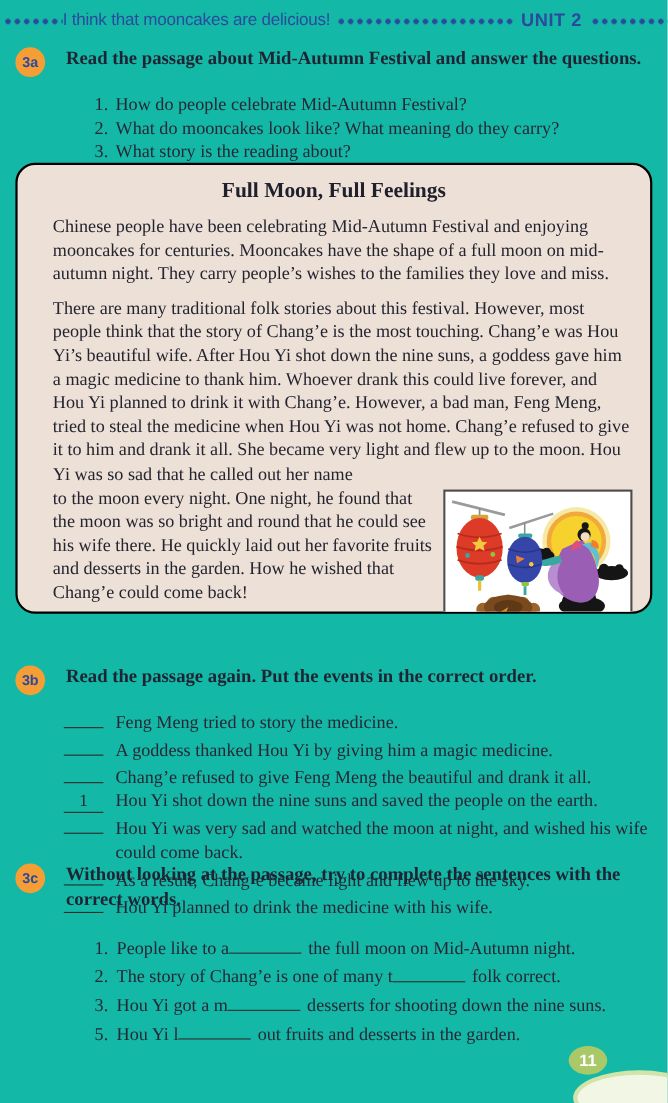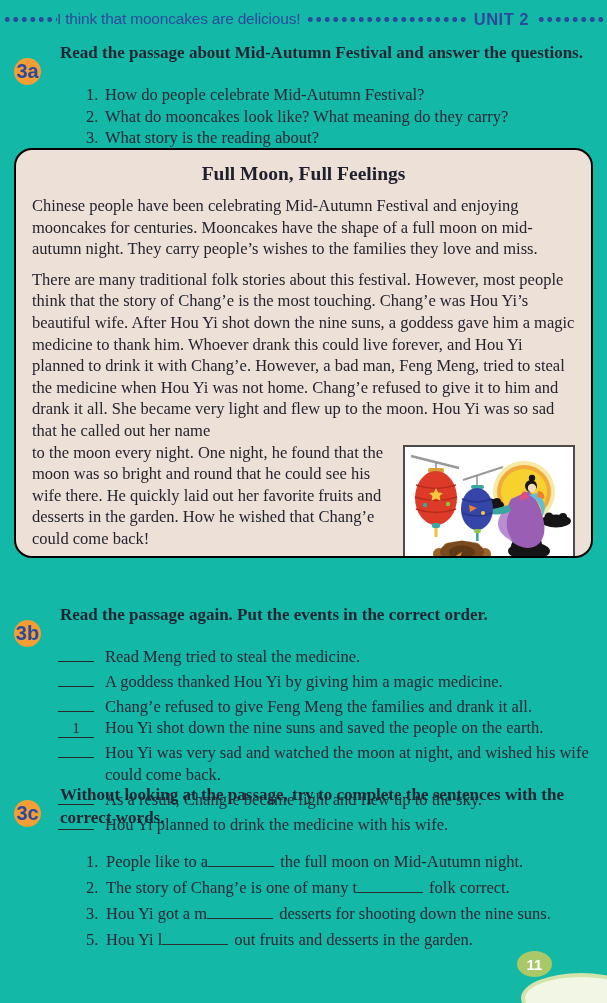--- a/index.html
+++ b/index.html
@@ -14,35 +14,35 @@
   .dots.d-left{width:54px;}
   .dots.d-mid{flex:1;margin:0 6px;}
   .dots.d-right{width:70px;margin-left:8px;}
   .hdr-title{font-size:15.5px;white-space:nowrap;letter-spacing:-0.2px;}
   .hdr-unit{font-size:16.5px;font-weight:bold;white-space:nowrap;letter-spacing:0.5px;}
 
   
   .sec{position:absolute;left:14px;right:10px;display:flex;align-items:flex-start;}
   .badge{flex:0 0 27px;width:27px;height:27px;border-radius:50%;background:#f59e35;
          color:#2b4a9e;font-family:"Liberation Sans","DejaVu Sans",sans-serif;font-weight:bold;
-         font-size:20px;display:flex;align-items:center;justify-content:center;margin-top:16px;}
+         font-size:13px;display:flex;align-items:center;justify-content:center;margin-top:1px;}
   .sec-content{margin-left:19px;flex:1;min-width:0;}
   .instruction{font-weight:bold;font-size:17px;line-height:1.35;color:#1e2433;}
 
   .sec-3a{top:42px;}
   .q-list{margin:19px 0 0 26px;font-size:16.5px;line-height:21.6px;}
   .q-item{white-space:nowrap;}
   .q-num{display:inline-block;min-width:19px;}
 
   
   .passage-box{position:absolute;top:148px;left:14px;width:579px;height:410px;box-sizing:border-box;
                background:#ece0d7;border:2px solid #000000;border-radius:18px;
                padding:11px 16px 10px 16px;overflow:hidden;}
   .passage-title{text-align:center;font-weight:bold;font-size:19.5px;color:#20202c;margin:2px 0 10px 0;}
-  .passage-box p{margin:0 0 9px 0;font-size:16.5px;line-height:21.6px;color:#24242f;}
+  .passage-box p{margin:0 0 9px 16px;font-size:16.5px;line-height:21.6px;color:#24242f;}
   .passage-box p.p2a{margin-bottom:0;}
   .passage-box p.p2b{margin-top:0;}
   .illus-frame{float:right;width:172px;height:138px;background:#ffffff;border:2px solid #4c4c4c;
                margin:3px 0 4px 10px;box-sizing:border-box;}
   .illus-frame svg{display:block;width:100%;height:100%;}
 
   
   .sec-3b{top:604px;}
   .order-list{margin:16px 0 0 -2px;font-size:16.5px;line-height:21.8px;}
   .order-item{padding-left:47px;text-indent:-47px;}
@@ -164,23 +164,23 @@
       <p class="p2b">to the moon every night. One night, he found that the moon was so bright and round that he could see his wife there. He quickly laid out her favorite fruits and desserts in the garden. How he wished that Chang’e could come back!</p>
 
     </div>
   </div>
 
   <div class="sec sec-3b">
     <div class="badge">3b</div>
     <div class="sec-content">
       <div class="instruction">Read the passage again. Put the events in the correct order.</div>
       <div class="order-list">
-        <div class="order-item"><span class="ans-blank"></span><span>Read Meng tried to steal the medicine.</span></div>
+        <div class="order-item"><span class="ans-blank"></span><span>Feng Meng tried to story the medicine.</span></div>
         <div class="order-item"><span class="ans-blank"></span><span>A goddess thanked Hou Yi by giving him a magic medicine.</span></div>
-        <div class="order-item"><span class="ans-blank"></span><span>Chang’e refused to give Feng Meng the families and drank it all.</span></div>
+        <div class="order-item"><span class="ans-blank"></span><span>Chang’e refused to give Feng Meng the beautiful and drank it all.</span></div>
         <div class="order-item"><span class="ans-blank">1</span><span>Hou Yi shot down the nine suns and saved the people on the earth.</span></div>
         <div class="order-item"><span class="ans-blank"></span><span>Hou Yi was very sad and watched the moon at night, and wished his wife could come back.</span></div>
         <div class="order-item"><span class="ans-blank"></span><span>As a result, Chang’e became light and flew up to the sky.</span></div>
         <div class="order-item"><span class="ans-blank"></span><span>Hou Yi planned to drink the medicine with his wife.</span></div>
       </div>
     </div>
   </div>
 
   <div class="sec sec-3c">
     <div class="badge">3c</div>

